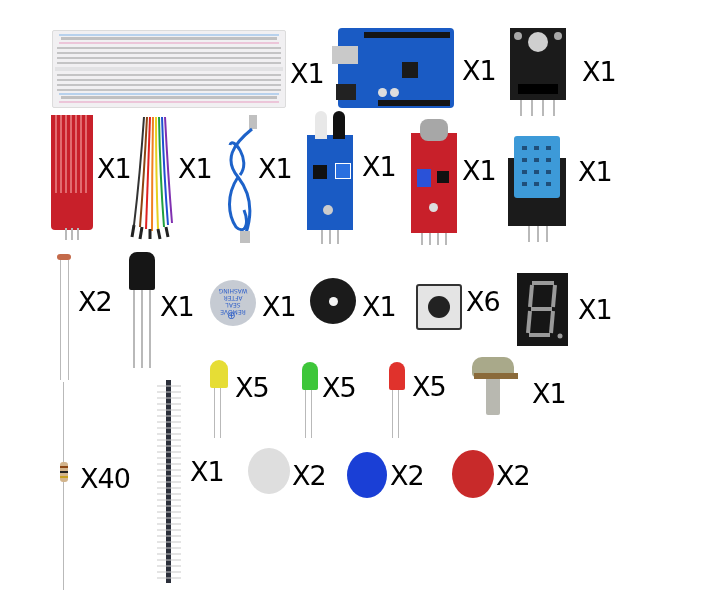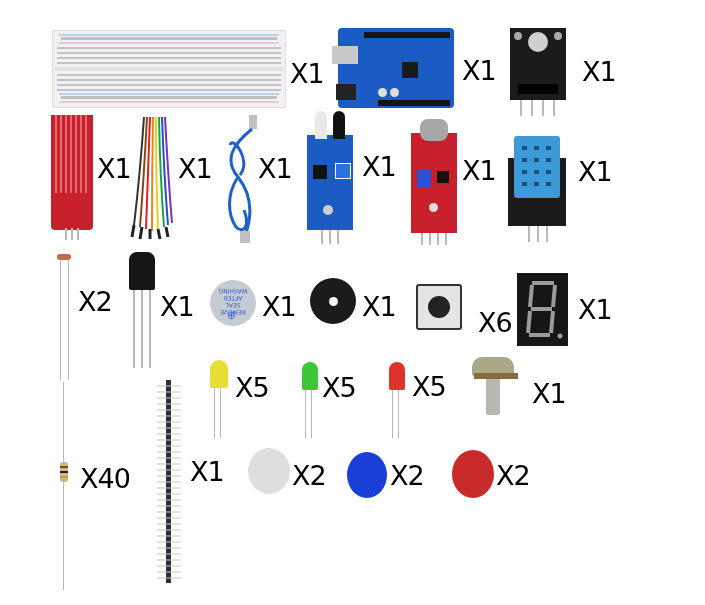--- a/index.html
+++ b/index.html
@@ -176,21 +176,21 @@
 <div class="qty" style="left:262px;top:293px;">X1</div>
 
 <div class="abs" style="left:310px;top:278px;width:46px;height:46px;border-radius:50%;background:#1b1b1b;">
   <div class="abs" style="left:19px;top:19px;width:9px;height:9px;border-radius:50%;background:#f4f4f4;"></div>
 </div>
 <div class="qty" style="left:362px;top:293px;">X1</div>
 
 <div class="abs" style="left:416px;top:284px;width:42px;height:42px;background:#e4e4e4;border:2px solid #333;border-radius:3px;">
   <div class="abs" style="left:10px;top:10px;width:22px;height:22px;border-radius:50%;background:#222;"></div>
 </div>
-<div class="qty" style="left:466px;top:309px;margin-left:12px;">X6</div>
+<div class="qty" style="left:466px;top:288px;">X6</div>
 
 <div class="abs" style="left:517px;top:273px;width:51px;height:73px;background:#161616;">
   <svg width="51" height="73">
     <g fill="none" stroke="#9a9a9a" stroke-width="4">
       <line x1="15" y1="10" x2="37" y2="10"></line>
         <line x1="38" y1="12" x2="36" y2="34"></line>
         <line x1="36" y1="38" x2="34" y2="60"></line>
         <line x1="12" y1="62" x2="33" y2="62"></line>
         <line x1="11" y1="60" x2="13" y2="38"></line>
         <line x1="13" y1="34" x2="15" y2="12"></line>

